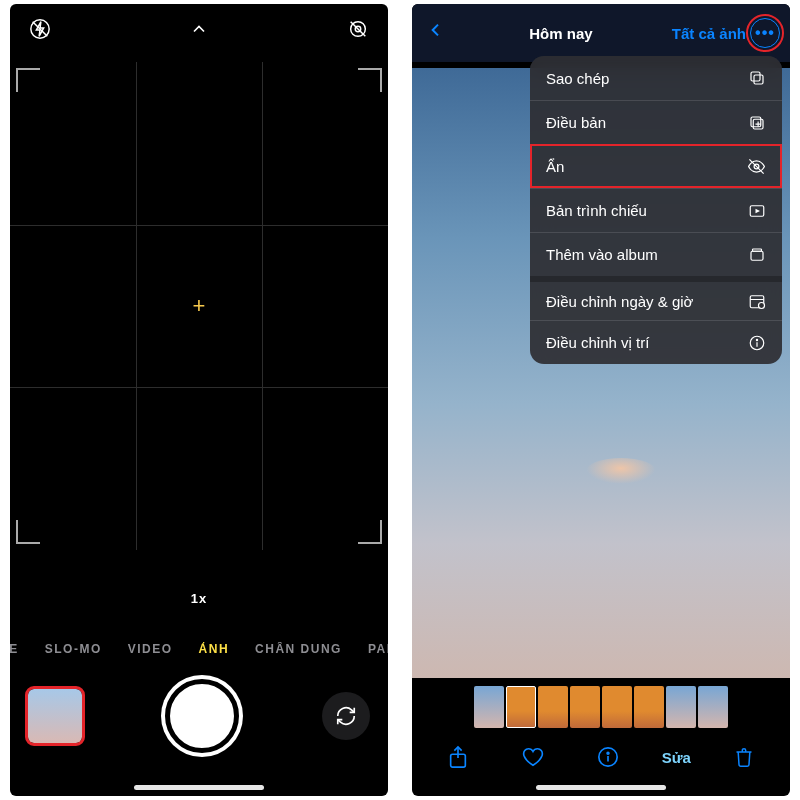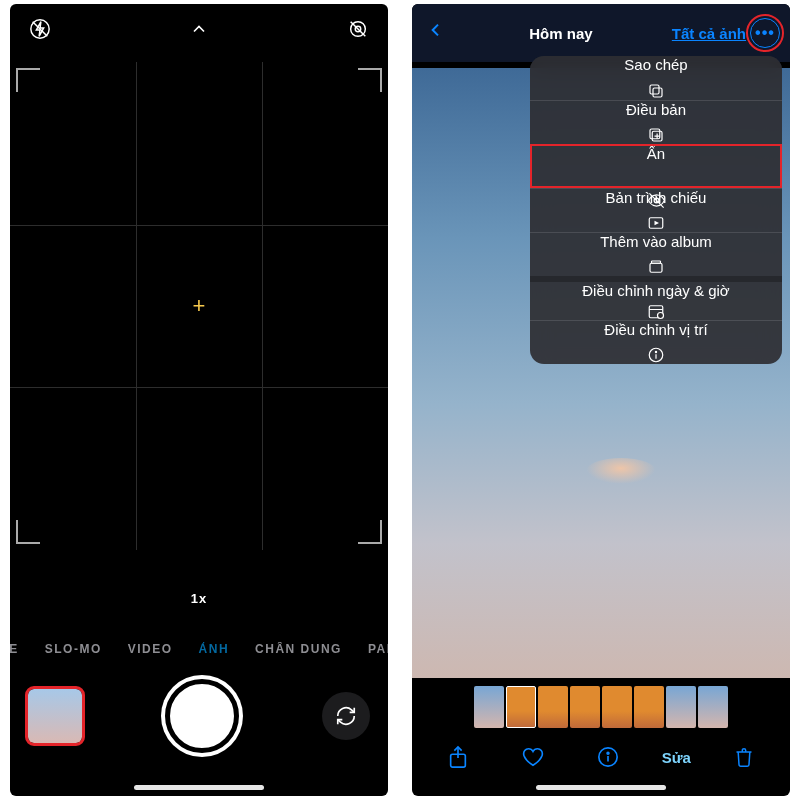--- a/index.html
+++ b/index.html
@@ -18,40 +18,40 @@
 .g-h1 { top:33.33%; left:0; right:0; height:1px; }
 .g-h2 { top:66.66%; left:0; right:0; height:1px; }
 .corner { position:absolute; width:24px; height:24px; border-color:#aaa; border-style:solid; border-width:0; }
 .c-tl { left:6px; top:6px; border-left-width:2px; border-top-width:2px; }
 .c-tr { right:6px; top:6px; border-right-width:2px; border-top-width:2px; }
 .c-bl { left:6px; bottom:6px; border-left-width:2px; border-bottom-width:2px; }
 .c-br { right:6px; bottom:6px; border-right-width:2px; border-bottom-width:2px; }
 .focus-plus { position:absolute; left:50%; top:50%; transform:translate(-50%,-50%); color:#f5c84c; font-size:22px; font-weight:300; }
 .zoom { position:absolute; left:50%; transform:translateX(-50%); bottom:190px; color:#fff; font-size:13px; font-weight:600; letter-spacing:1px; }
 .modes { position:absolute; left:0; right:0; bottom:140px; display:flex; gap:26px; justify-content:center; align-items:center; color:#8e8e93; font-size:12px; font-weight:600; letter-spacing:1.5px; white-space:nowrap; overflow:hidden; }
-.modes .mode.active { color:#0369a1; }
+.modes .mode.active { color:#fde047; }
 .modes .mode.edge { margin-left:-28px; } .modes .mode.edge-r { margin-right:-28px; }
 .cam-bottom { position:absolute; left:0; right:0; bottom:30px; height:100px; display:flex; align-items:center; justify-content:space-between; padding:0 18px; }
 .thumb { width:54px; height:54px; border-radius:6px; background:linear-gradient(180deg,#a7c8e8 0%,#d9b9b4 100%); outline:3px solid #e4242a; outline-offset:0; }
 .shutter { width:74px; height:74px; border-radius:50%; background:#fff; border:5px solid #000; box-shadow:0 0 0 4px #fff; }
 .flip { width:48px; height:48px; border-radius:50%; background:#1c1c1e; display:flex; align-items:center; justify-content:center; color:#fff; }
 .homebar { position:absolute; bottom:6px; left:50%; transform:translateX(-50%); width:130px; height:5px; border-radius:3px; background:#fff; opacity:.9; }
 
 
 .ph-header { position:absolute; left:0; right:0; top:0; height:58px; display:flex; align-items:center; padding:0 10px; background:#0f172a; color:#fff; }
 .back { color:#0a84ff; font-size:24px; width:28px; text-align:center; }
 .hdr-center { flex:1; text-align:center; }
 .hdr-title { font-size:15px; font-weight:600; }
 .hdr-sub { font-size:11px; color:#8e8e93; margin-top:1px; }
-.all-photos { color:#0a84ff; font-size:15px; font-weight:600; margin-right:4px; white-space:nowrap;text-decoration:underline; }
+.all-photos { color:#0a84ff; font-size:15px; font-weight:600; margin-right:4px; white-space:nowrap; }
 .more-btn { width:30px; height:30px; border:1.5px solid #0a84ff; border-radius:50%; display:flex; align-items:center; justify-content:center; color:#0a84ff; font-weight:700; letter-spacing:1px; outline:2px solid #e4242a; outline-offset:2px; }
 .photo-view { position:absolute; left:0; right:0; top:64px; bottom:118px; background:linear-gradient(180deg,#3f6a97 0%, #6a95b9 28%, #95b3cb 55%, #c2c2cb 78%, #cdb8b1 100%); }
 .cloud { position:absolute; width:70px; height:26px; border-radius:50%; background:radial-gradient(ellipse at 50% 40%, rgba(255,200,160,.8), rgba(255,200,160,0) 70%); left:46%; top:64%; }
 .menu { position:absolute; right:8px; top:52px; width:252px; background:rgba(46,46,50,0.92); backdrop-filter:blur(10px); border-radius:14px; overflow:hidden; color:#fff; font-size:15px; }
-.menu .mi { height:44px; display:flex; align-items:center; justify-content:space-between; padding:0 16px;flex-direction:column; }
+.menu .mi { height:44px; display:flex; align-items:center; justify-content:space-between; padding:0 16px; }
 .menu .mi + .mi { border-top:1px solid rgba(255,255,255,0.12); }
 .menu .group-sep { border-top:6px solid rgba(0,0,0,0.25) !important; }
 .menu .mi.hi { outline:2px solid #e4242a; outline-offset:-2px;gap:29px; }
 .mi svg { flex-shrink:0; }
 
 .strip { position:absolute; left:0; right:0; bottom:64px; height:50px; display:flex; align-items:center; justify-content:center; gap:2px; background:#000; }
 .strip .f { width:30px; height:42px; border-radius:2px; }
 .strip .sky { background:linear-gradient(180deg,#78a6d4,#d4b6ae); }
 .strip .orange { background:linear-gradient(180deg,#e08a2f 60%,#c06a3a); }
 .strip .sel { border:1.5px solid #fff; }

